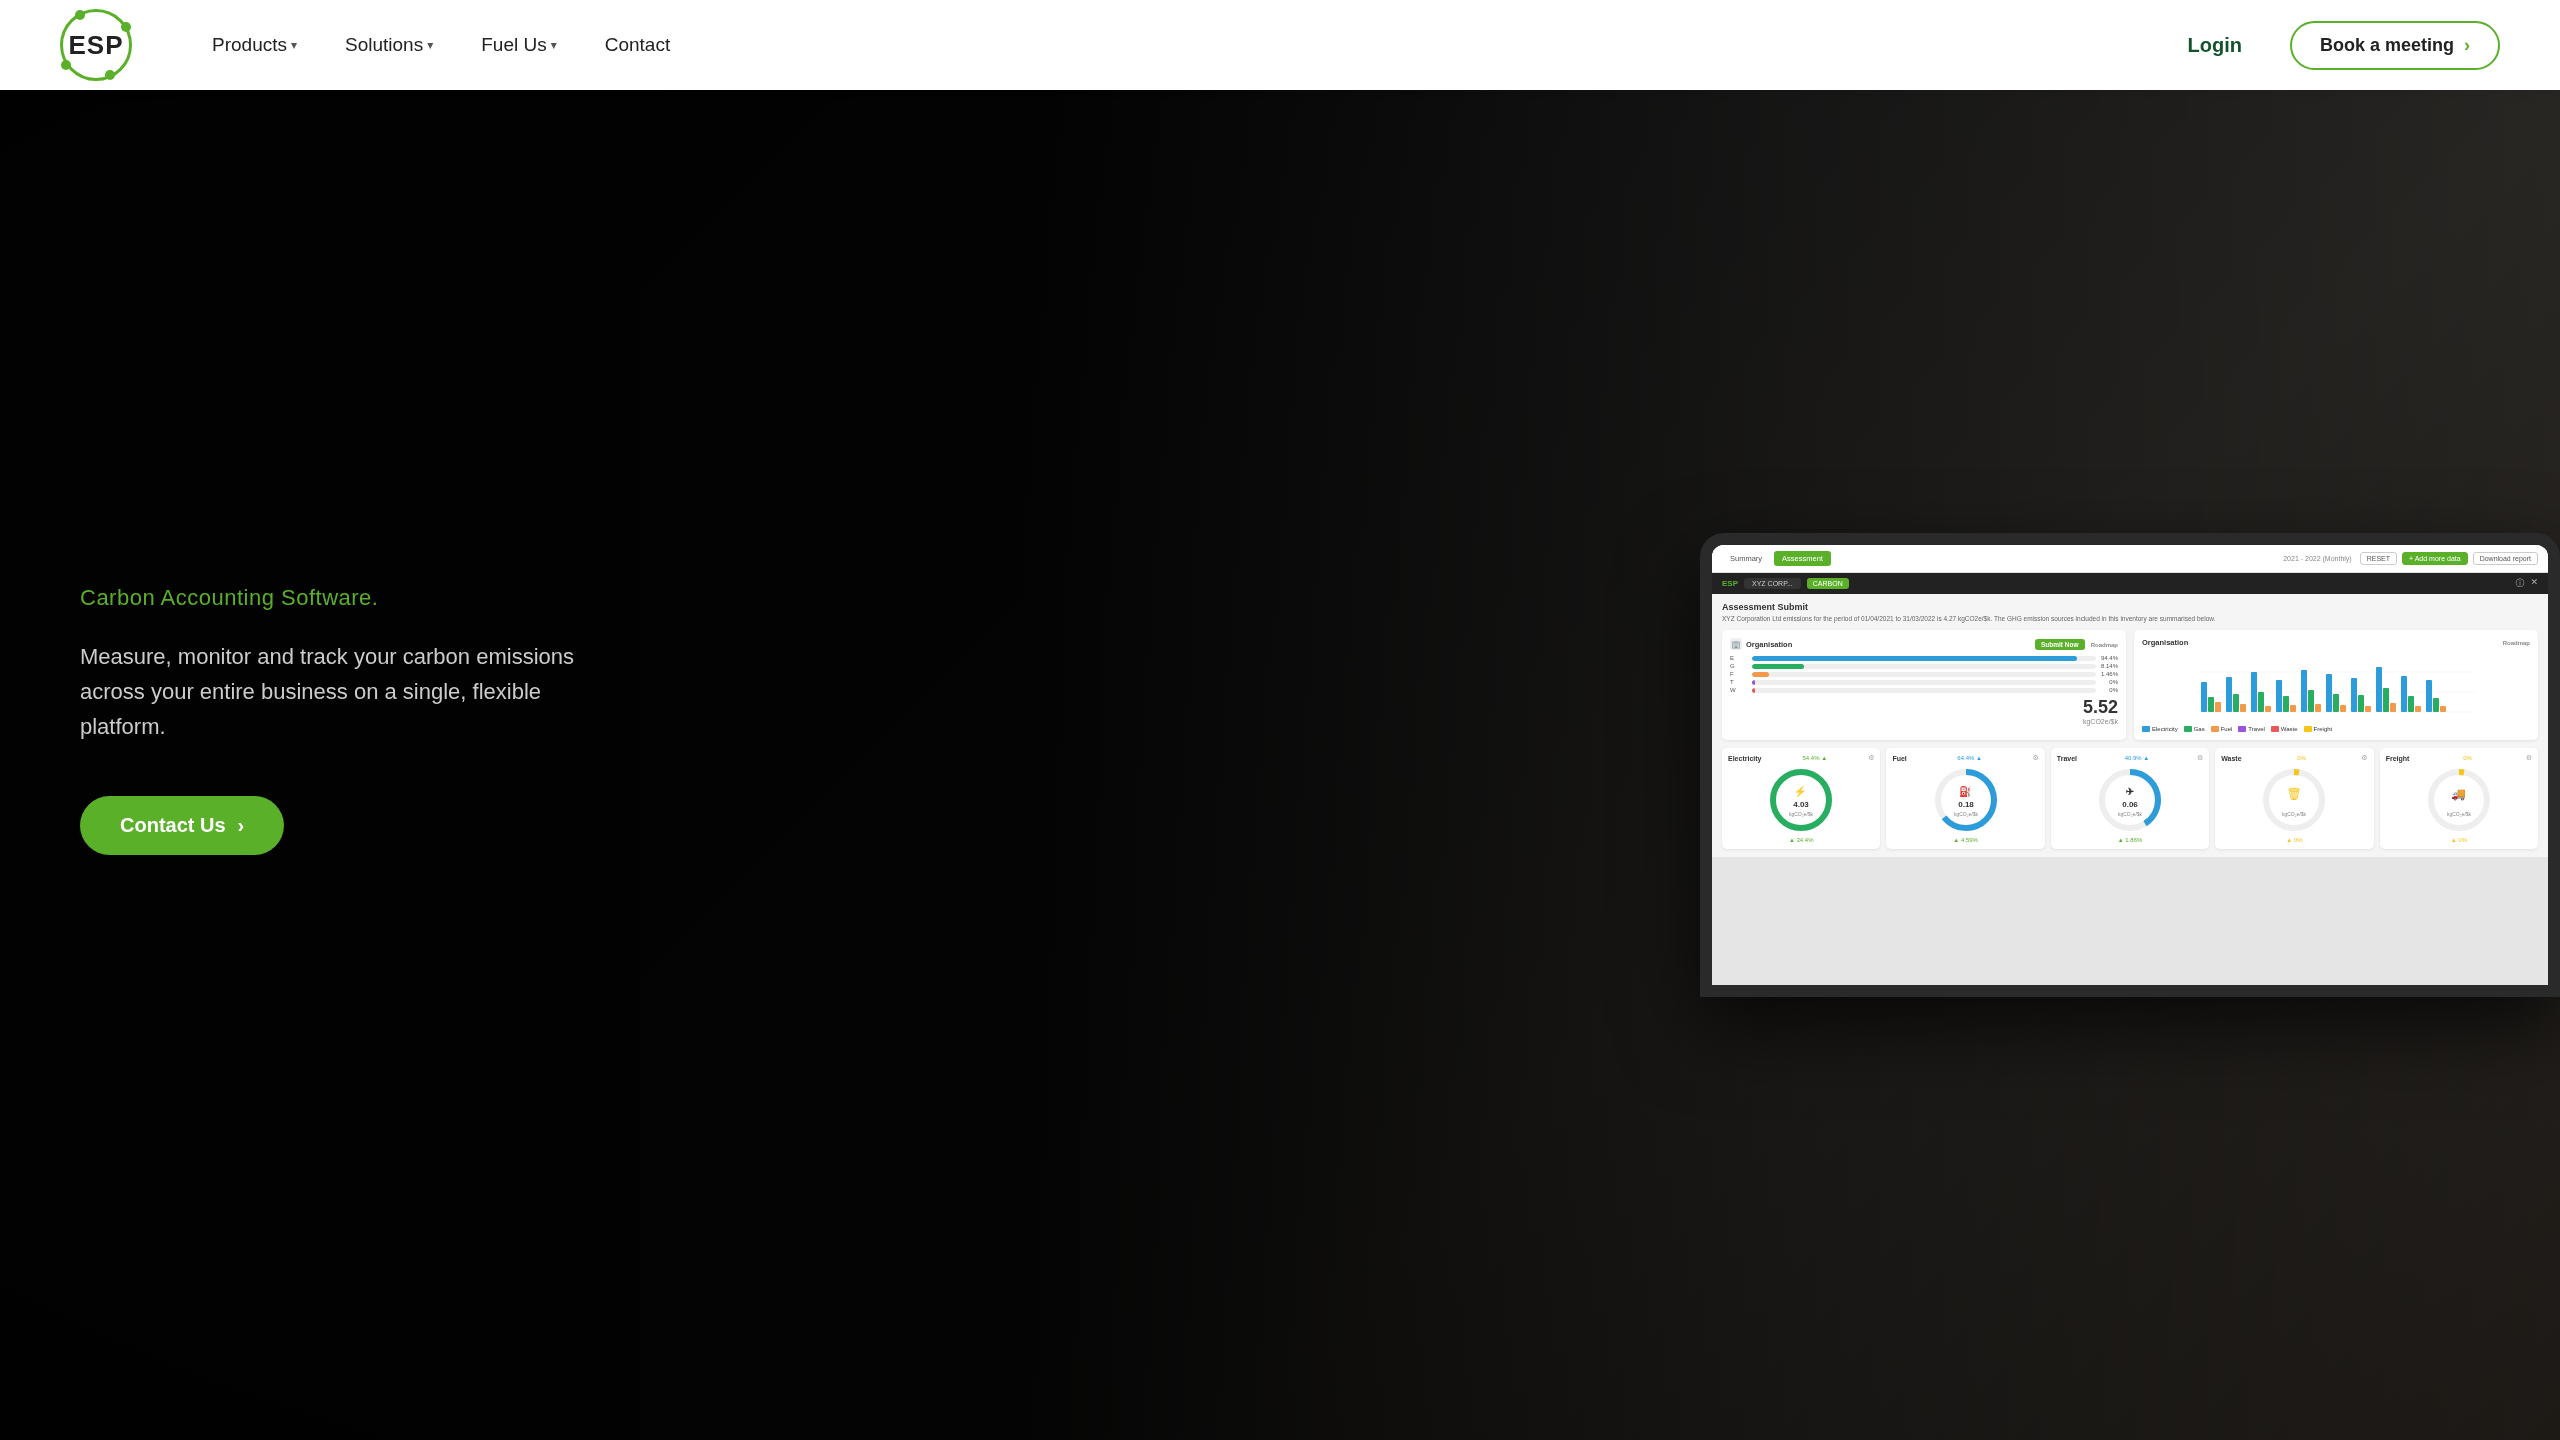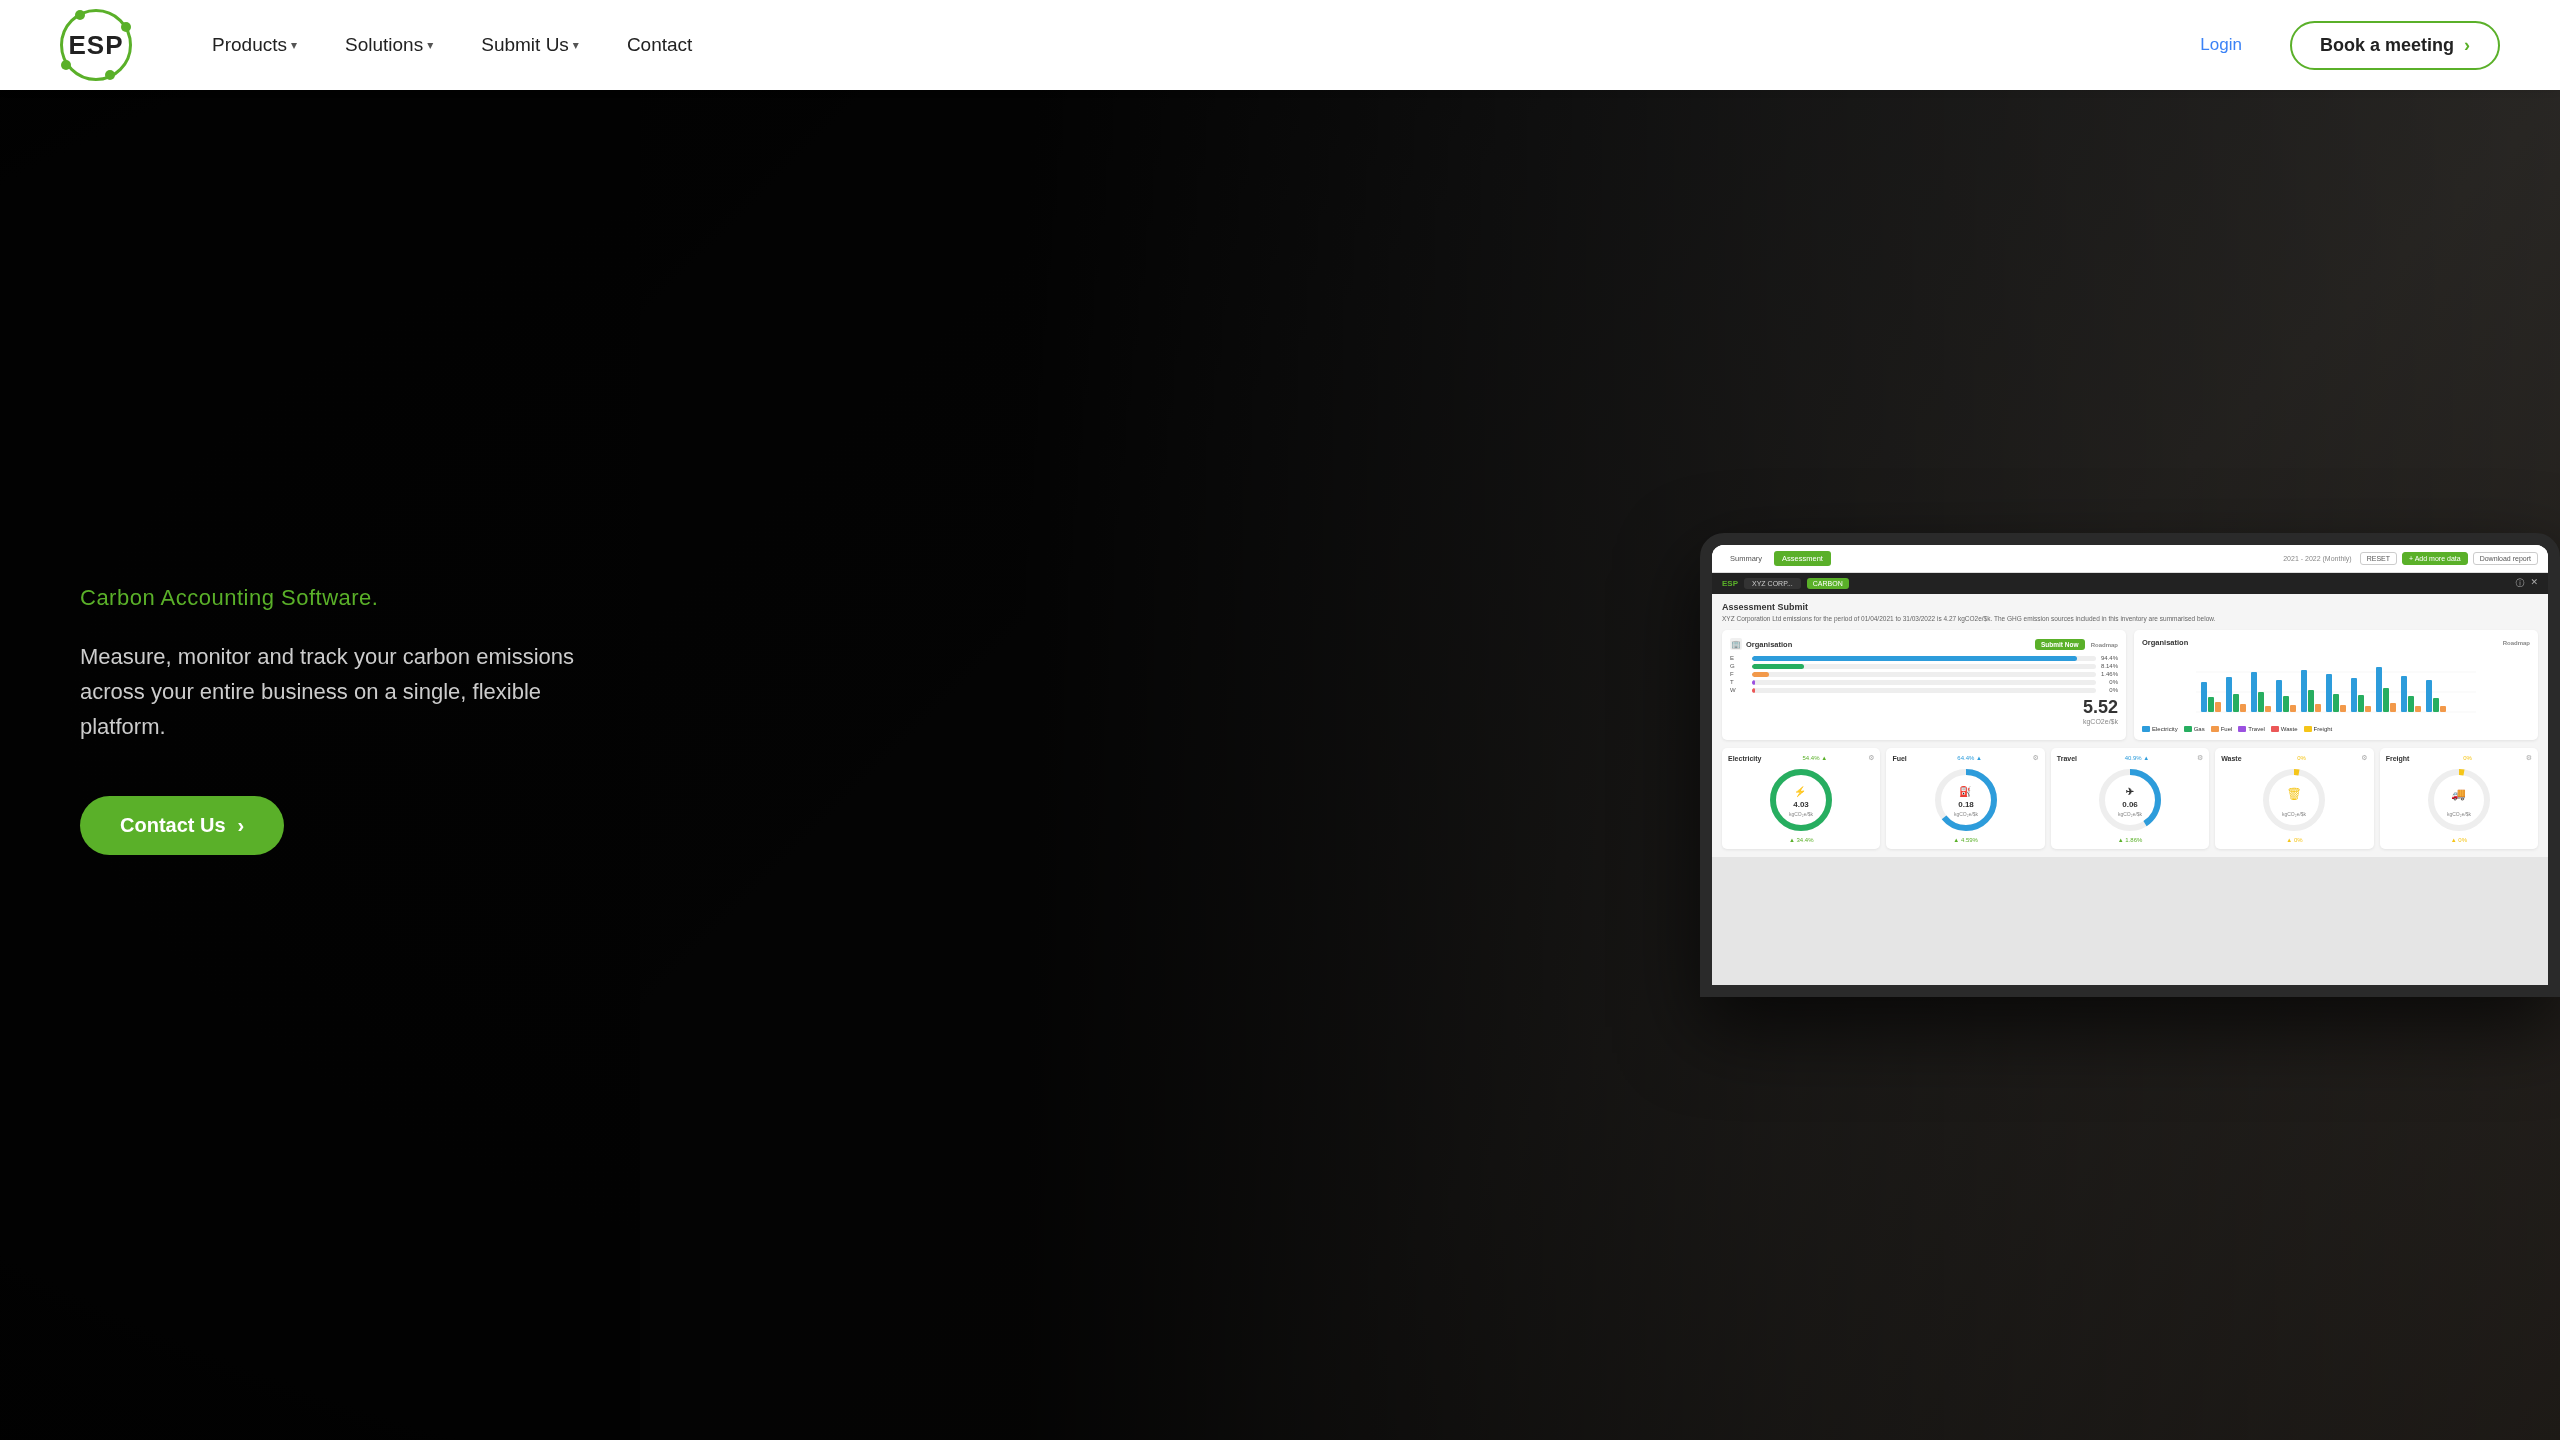--- a/index.html
+++ b/index.html
@@ -67,23 +67,23 @@
       font-size: 12px;
       color: #555;
     }
     .nav-right {
       display: flex;
       align-items: center;
       gap: 48px;
     }
     .login-link {
       text-decoration: none;
-      color: #3b82f6;
-      font-size: 17px;
-      font-weight: 400;
+      color: #14532d;
+      font-size: 20px;
+      font-weight: 700;
     }
     .book-btn {
       border: 2.5px solid #5ab029;
       border-radius: 50px;
       padding: 12px 28px;
       background: #fff;
       color: #222;
       font-size: 18px;
       font-weight: 600;
       cursor: pointer;
@@ -443,21 +443,21 @@
       </a>
     </li>
     <li>
       <a href="#">
         <span>Solutions</span>
         <span class="chevron">▾</span>
       </a>
     </li>
     <li>
       <a href="#">
-        <span>Submit Us</span>
+        <span>Fuel Us</span>
         <span class="chevron">▾</span>
       </a>
     </li>
     <li>
       <a href="#">
         <span>Contact</span>
       </a>
     </li>
   </ul>
 

